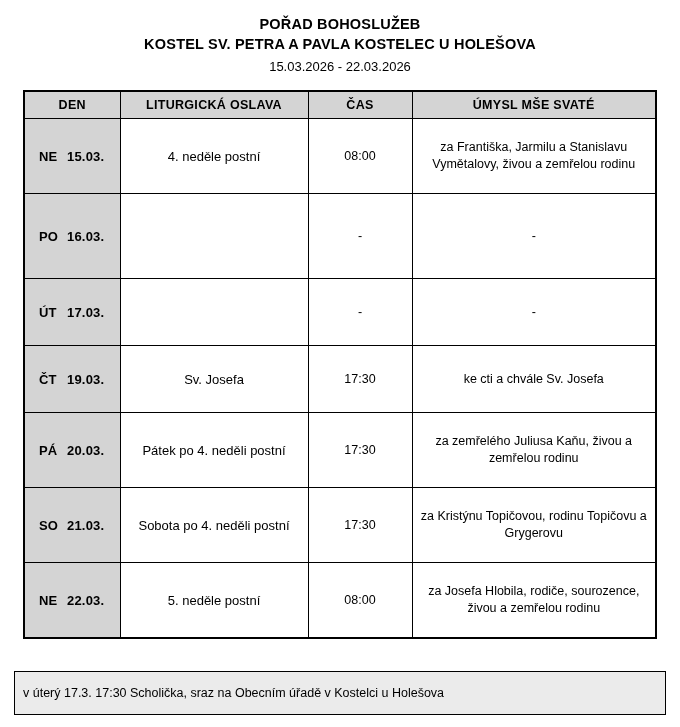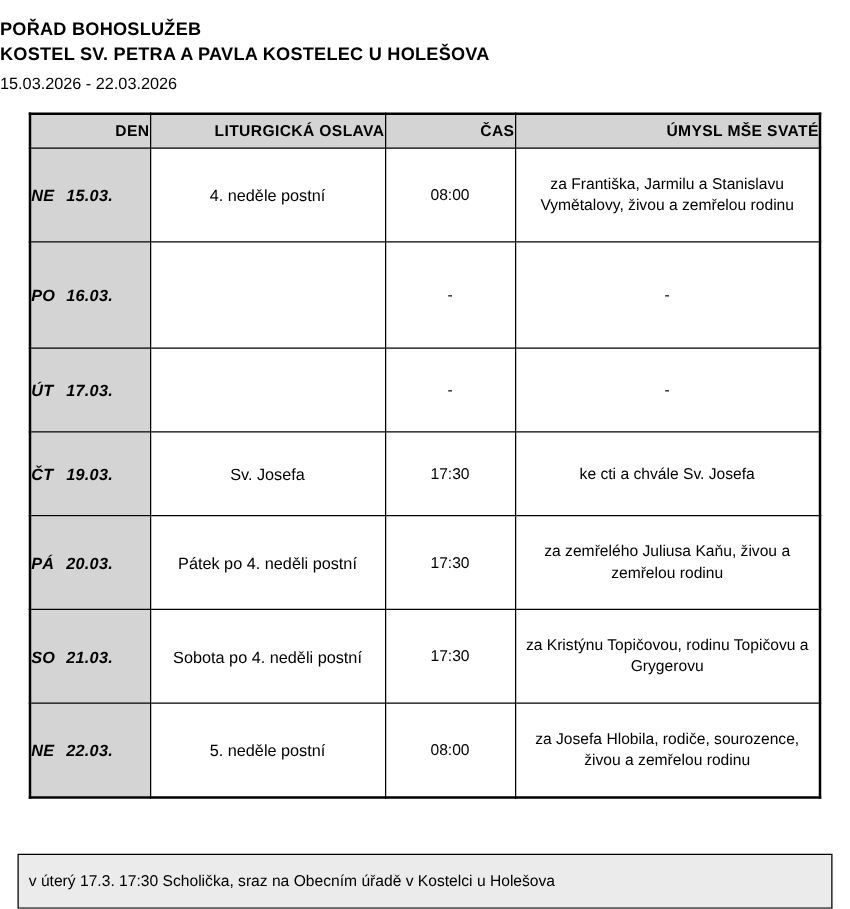--- a/index.html
+++ b/index.html
@@ -14,20 +14,21 @@
     color: #000000;
     overflow: hidden;
   }
   .page {
     width: 680px;
     height: 727px;
     position: relative;
     box-sizing: border-box;
   }
   .header {
+    text-align: center;
     padding-top: 14px;
   }
   .header .line1 {
     font-size: 14.5px;
     font-weight: bold;
     letter-spacing: 0.2px;
     line-height: 20px;
   }
   .header .line2 {
     font-size: 14.5px;
@@ -49,34 +50,33 @@
     border: 2px solid #000;
   }
   table.schedule th, table.schedule td {
     border: 1px solid #000;
     vertical-align: middle;
   }
   table.schedule thead th {
     background: #d4d4d4;
     font-size: 12.5px;
     font-weight: bold;
-    text-align: right;
+    text-align: center;
     height: 22px;
-    padding: 2px 0;
+    padding: 2px 18px;
     letter-spacing: 0.3px;
   }
   td.day-cell {
     background: #d4d4d4;
     font-size: 13px;
     font-weight: bold;
     text-align: left;
-    padding-left: 0;
+    padding-left: 14px;
     letter-spacing: 0.2px;
     white-space: nowrap;
-    font-style: italic;
   }
   td.day-cell .dd {
     display: inline-block;
     min-width: 28px;
   }
   td.lit-cell {
     font-size: 13px;
     text-align: center;
     padding: 4px 6px;
     line-height: 17px;
@@ -94,21 +94,21 @@
     line-height: 17px;
   }
   .col-day { width: 96px; }
   .col-lit { width: 188px; }
   .col-time { width: 104px; }
   .col-intent { width: 244px; }
   .note-box {
     position: absolute;
     left: 14px;
     right: 14px;
-    bottom: 0;
+    bottom: 12px;
     border: 1px solid #000;
     background: #ebebeb;
     height: 44px;
     display: flex;
     align-items: center;
     box-sizing: border-box;
   }
   .note-box .note-text {
     font-size: 12.5px;
     padding-left: 8px;

